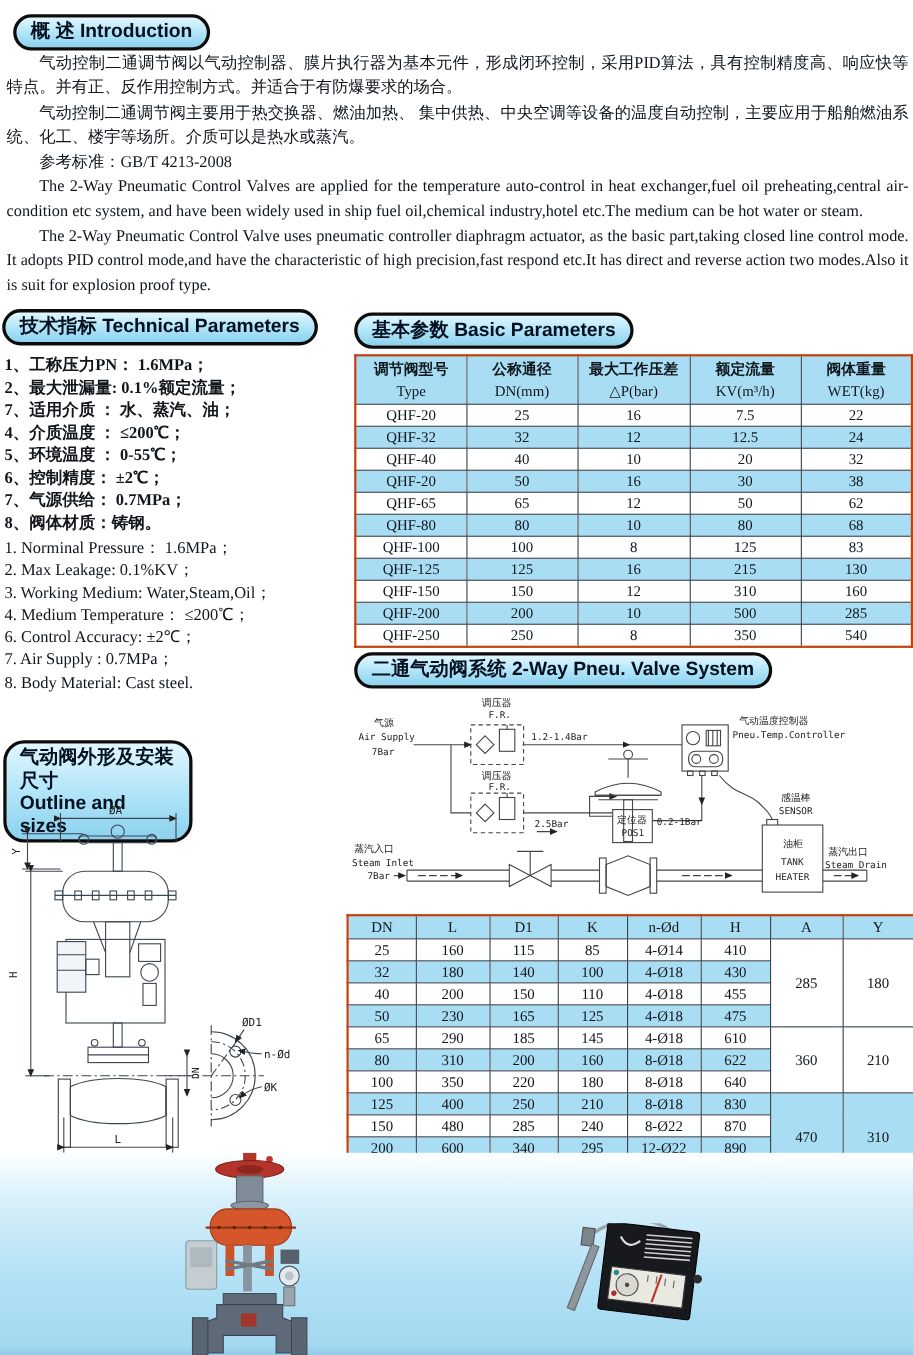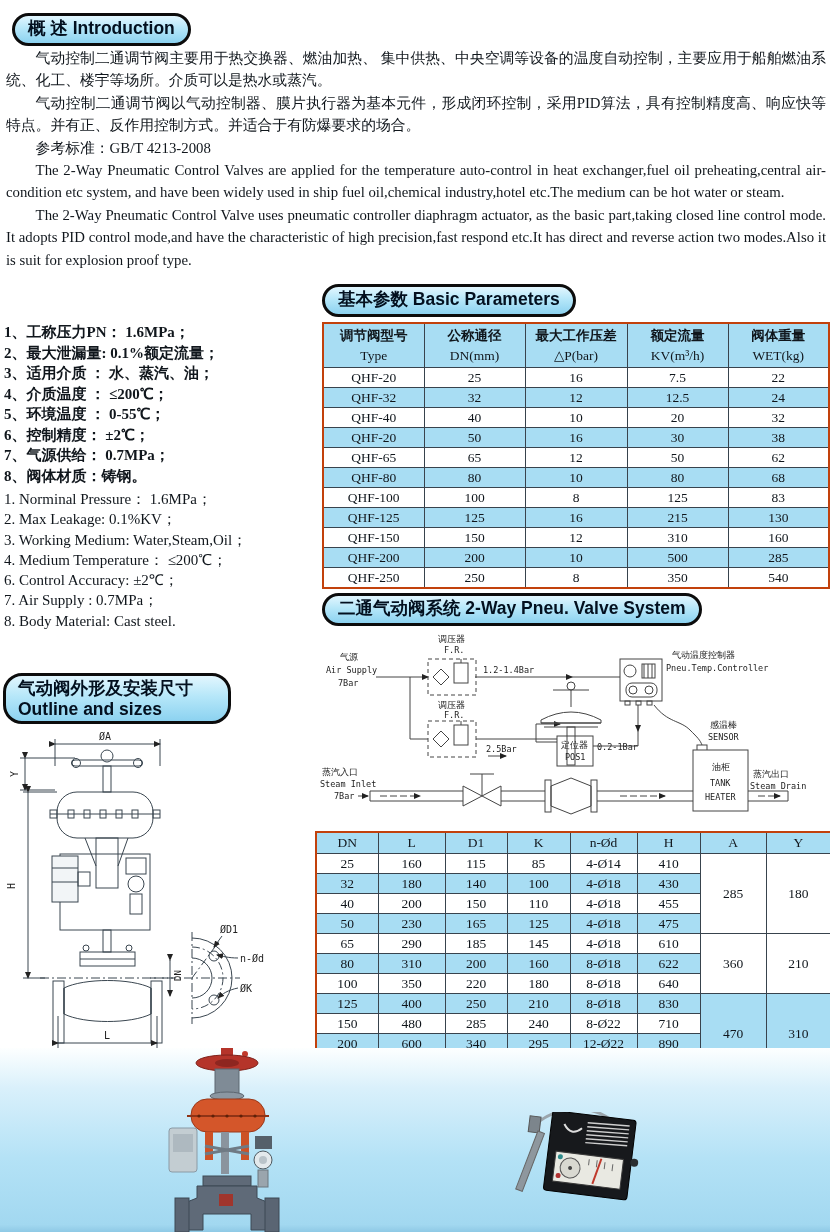--- a/index.html
+++ b/index.html
@@ -38,31 +38,34 @@
 </style>
 </head>
 <body>
 
 <div class="page">
 
   <div class="pill" style="left:12px;top:13px;">
     <span>概 述 Introduction</span>
   </div>
   <div class="intro">
+    <p>气动控制二通调节阀以气动控制器、膜片执行器为基本元件，形成闭环控制，采用PID算法，具有控制精度高、响应快等特点。并有正、反作用控制方式。并适合于有防爆要求的场合。</p>
     <p>气动控制二通调节阀主要用于热交换器、燃油加热、 集中供热、中央空调等设备的温度自动控制，主要应用于船舶燃油系统、化工、楼宇等场所。介质可以是热水或蒸汽。</p>
-    <p>气动控制二通调节阀以气动控制器、膜片执行器为基本元件，形成闭环控制，采用PID算法，具有控制精度高、响应快等特点。并有正、反作用控制方式。并适合于有防爆要求的场合。</p>
     <p>参考标准：GB/T 4213-2008</p>
     <p>The 2-Way Pneumatic Control Valves are applied for the  temperature auto-control in heat exchanger,fuel oil preheating,central air-condition etc system, and have been widely used in ship fuel oil,chemical industry,hotel etc.The medium can be hot water or steam.</p>
     <p>The 2-Way Pneumatic Control Valve uses pneumatic controller  diaphragm actuator, as the basic part,taking closed line control mode. It adopts PID control mode,and have the characteristic of high precision,fast respond etc.It has direct and reverse action two modes.Also it is suit for explosion proof type.</p>
   </div>
 
+  <div class="pill" style="left:2px;top:281px;">
+    <span>技术指标 Technical Parameters</span>
+  </div>
   <div class="techlist cn">
       <div>1、工称压力PN： 1.6MPa；</div>
       <div>2、最大泄漏量: 0.1%额定流量；</div>
-      <div>3、适用介质 ： 水、蒸汽、油；</div>
+      <div>7、适用介质 ： 水、蒸汽、油；</div>
       <div>4、介质温度 ：  ≤200℃；</div>
       <div>5、环境温度 ：  0-55℃；</div>
       <div>6、控制精度：  ±2℃；</div>
       <div>7、气源供给：  0.7MPa；</div>
       <div>8、阀体材质：铸钢。</div>
     </div>
   <div class="techlist en">
       <div>1. Norminal Pressure：  1.6MPa；</div>
       <div>2. Max Leakage: 0.1%KV；</div>
       <div>3. Working Medium: Water,Steam,Oil；</div>
@@ -300,21 +303,21 @@
       <text x="0" y="159">Steam Inlet</text>
       <text x="14" y="171">7Bar</text>
       <text class="cnl" x="392" y="142" font-size="9">油柜</text>
       <text x="390" y="158">TANK</text>
       <text x="385" y="172">HEATER</text>
       <text class="cnl" x="433" y="149" font-size="9">蒸汽出口</text>
       <text x="430" y="161">Steam Drain</text>
     </g>
   </svg>
 
-  <div class="pill two" style="left:3px;top:673px;width:228px;">
+  <div class="pill two" style="left:3px;top:673px;width:172px;">
     <span>气动阀外形及安装尺寸</span><br>
     <span>Outline and sizes</span>
   </div>
 
   <svg class="abs" style="left:0;top:726px;" width="315" height="334" viewBox="0 0 315 334">
     <g stroke="#3a4650" stroke-width="1" fill="none">
 
       <line x1="55" y1="18" x2="160" y2="18" marker-start="url(#arr)" marker-end="url(#arr)"></line>
       <line x1="55" y1="13" x2="55" y2="40"></line>
         <line x1="160" y1="13" x2="160" y2="40"></line>
@@ -490,21 +493,21 @@
           <td>830</td>
           <td class="grp" rowspan="4">470</td>
           <td class="grp" rowspan="4">310</td>
         </tr>
         <tr>
           <td>150</td>
           <td>480</td>
           <td>285</td>
           <td>240</td>
           <td>8-Ø22</td>
-          <td>710</td>
+          <td>870</td>
         </tr>
         <tr class="alt">
           <td>200</td>
           <td>600</td>
           <td>340</td>
           <td>295</td>
           <td>12-Ø22</td>
           <td>890</td>
         </tr>
         <tr>

